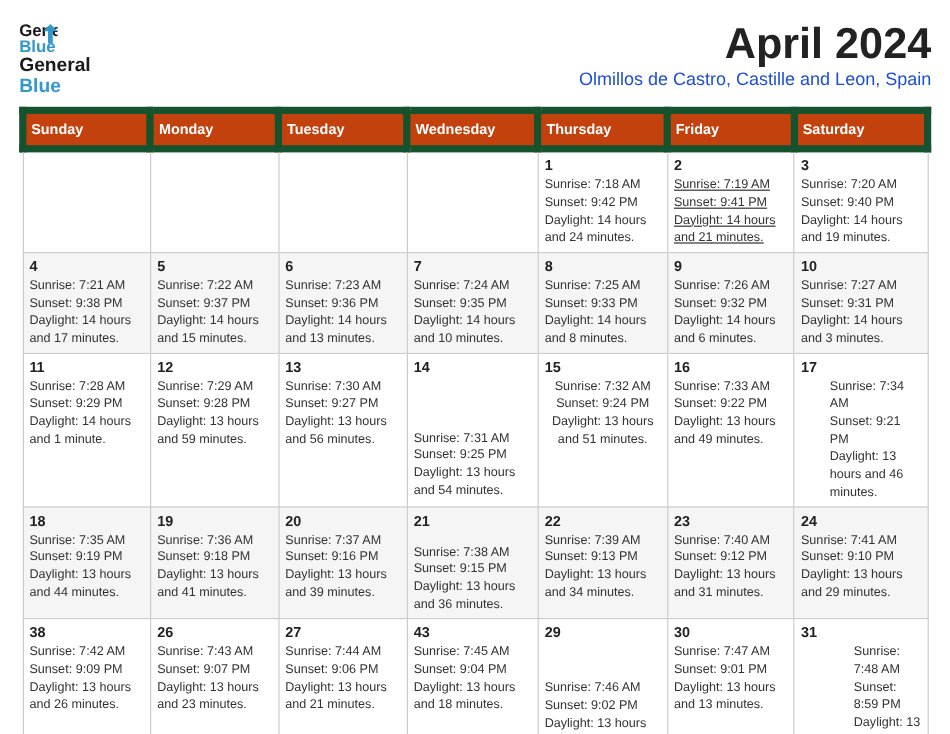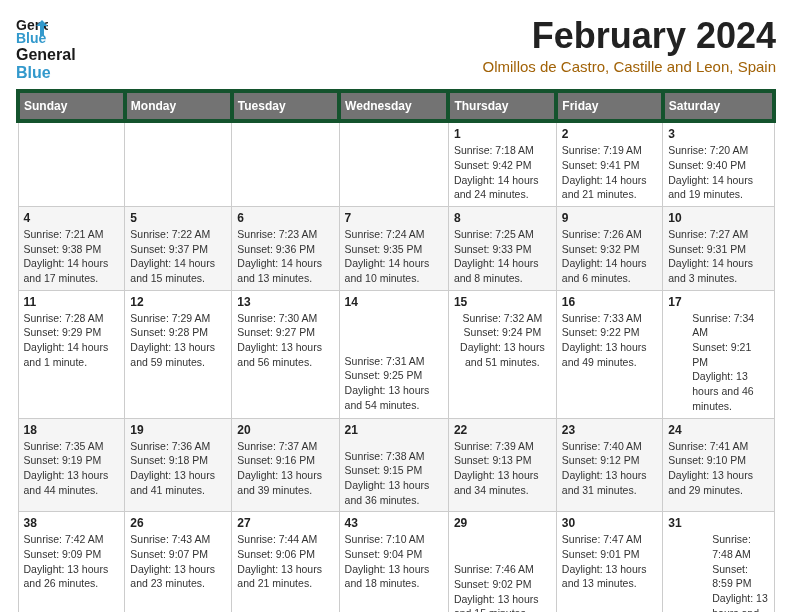--- a/index.html
+++ b/index.html
@@ -30,36 +30,36 @@
       text-align: right;
     }
     .month-title {
       font-size: 36px;
       font-weight: bold;
       color: #222;
       line-height: 1.1;
     }
     .location-title {
       font-size: 15px;
-      color: #a16207;
+      color: #1d4ed8;
       margin-top: 2px;
     }
     .calendar-table {
       width: 100%;
       border-collapse: collapse;
       font-size: 11px;
     }
     .calendar-table th {
-      background-color: #737373;
+      background-color: #c2410c;
       color: #fff;
       padding: 6px 4px;
       text-align: left;
       font-size: 12px;
       font-weight: bold;
-      border: 4px solid #14532d;
+      border: 6px solid #14532d;
     }
     .calendar-table td {
       border: 1px solid #ccc;
       vertical-align: top;
       padding: 4px 5px;
       width: 113px;
       min-height: 80px;
       height: 82px;
       background: #fff;
     }
@@ -100,21 +100,21 @@
         <polygon points="26,4 32,10 28,10 28,20 24,20 24,10 20,10" fill="#3399cc"></polygon>
       </svg>
     </div>
 
     <div style="display:flex;flex-direction:column;line-height:1.1;margin-top:2px;">
       <span style="font-size:16px;font-weight:bold;color:#1a1a1a;">General</span>
       <span style="font-size:16px;font-weight:bold;color:#3399cc;">Blue</span>
     </div>
   </div>
   <div class="title-area">
-    <div class="month-title">February 2024</div>
+    <div class="month-title">April 2024</div>
     <div class="location-title">Olmillos de Castro, Castille and Leon, Spain</div>
   </div>
 </div>
 
 <table class="calendar-table">
   <thead>
     <tr>
     <th>Sunday</th>
         <th>Monday</th>
         <th>Tuesday</th>
@@ -131,21 +131,21 @@
         <td class="empty-cell"></td>
         <td class="empty-cell"></td>
         <td>
           <div class="day-number">1</div>
           <div class="day-info" style="white-space: pre-line;">Sunrise: 7:18 AM
 Sunset: 9:42 PM
 Daylight: 14 hours and 24 minutes.</div>
         </td>
         <td>
           <div class="day-number">2</div>
-          <div class="day-info" style="white-space: pre-line;">Sunrise: 7:19 AM
+          <div class="day-info" style="white-space: pre-line; text-decoration: underline;">Sunrise: 7:19 AM
 Sunset: 9:41 PM
 Daylight: 14 hours and 21 minutes.</div>
         </td>
         <td>
           <div class="day-number">3</div>
           <div class="day-info" style="white-space: pre-line;">Sunrise: 7:20 AM
 Sunset: 9:40 PM
 Daylight: 14 hours and 19 minutes.</div>
         </td>
       </tr>
@@ -295,21 +295,21 @@
 Daylight: 13 hours and 23 minutes.</div>
         </td>
         <td>
           <div class="day-number">27</div>
           <div class="day-info" style="white-space: pre-line;">Sunrise: 7:44 AM
 Sunset: 9:06 PM
 Daylight: 13 hours and 21 minutes.</div>
         </td>
         <td>
           <div class="day-number">43</div>
-          <div class="day-info" style="white-space: pre-line;">Sunrise: 7:10 AM
+          <div class="day-info" style="white-space: pre-line;">Sunrise: 7:45 AM
 Sunset: 9:04 PM
 Daylight: 13 hours and 18 minutes.</div>
         </td>
         <td>
           <div class="day-number">29</div>
           <div class="day-info" style="white-space: pre-line; margin-top: 32px;">Sunrise: 7:46 AM
 Sunset: 9:02 PM
 Daylight: 13 hours and 15 minutes.</div>
         </td>
         <td>

